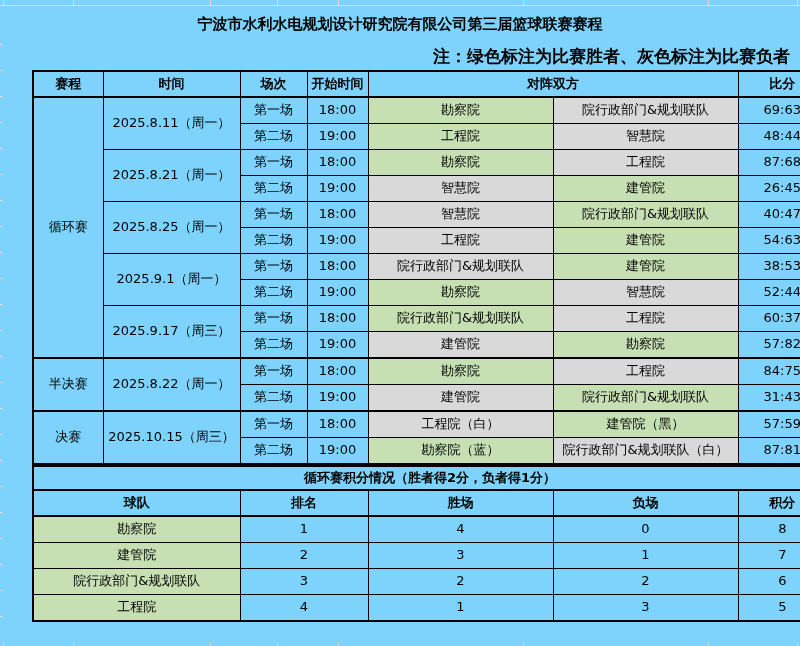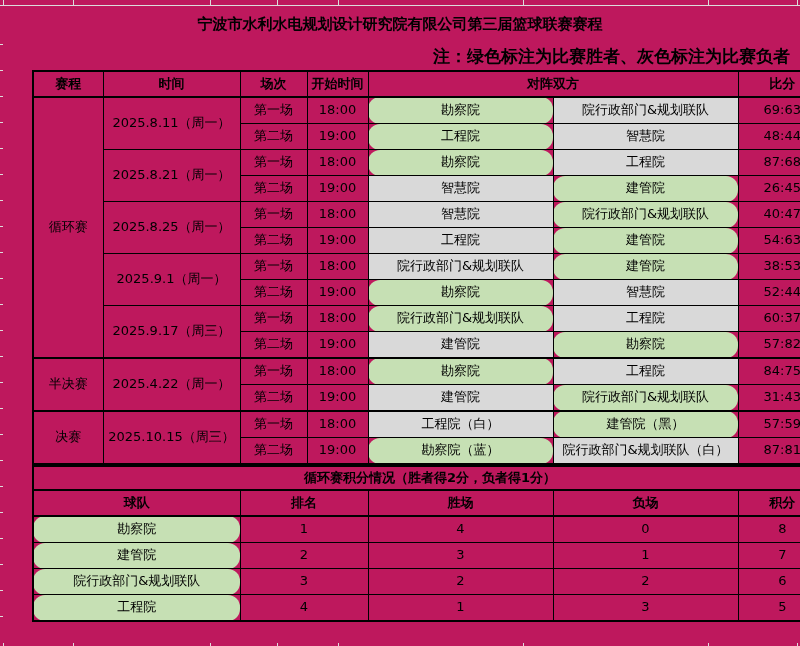--- a/index.html
+++ b/index.html
@@ -1,20 +1,20 @@
 <!DOCTYPE html>
 <html><head>
 <meta charset="utf-8">
 <style>
   html,body { margin:0; padding:0; }
   body {
     width:800px; height:646px; background:#ffffff;
     font-family:"DejaVu Sans", sans-serif; color:#000;
   }
-  .canvas { position:relative; width:800px; height:646px; overflow:hidden; background:#be185d; }
+  .canvas { position:relative; width:800px; height:646px; overflow:hidden; background:#7dd3fc; }
 
   
   .hline-top { position:absolute; left:0; top:5px; width:800px; height:1px; background:#dcdcdc; }
   .ticks div { position:absolute; width:1px; background:#dcdcdc; }
   .ticks-top div { top:0; height:5px; }
   .ticks-bottom div { top:643px; height:3px; }
   .tk-a{left:3px}.tk-b{left:73px}.tk-c{left:210px}.tk-d{left:277px}
   .tk-e{left:338px}.tk-f{left:523px}.tk-g{left:708px}.tk-h{left:797px}
   .left-strip { position:absolute; left:0; top:44px; width:3px; height:598px;
     background:repeating-linear-gradient(to bottom,#dcdcdc 0 1px,transparent 1px 26px); }
@@ -32,21 +32,21 @@
   .main th, .main td, .standings th, .standings td {
     border:1px solid #000; font-size:13px; text-align:center; vertical-align:middle;
     padding:0 2px; height:25px; line-height:1.15; overflow:hidden; white-space:nowrap;
     font-weight:normal;
   }
   .main thead th { font-weight:bold; border-bottom:2px solid #000; height:24px; }
   tr.thick-top > td { border-top:2px solid #000; }
   .st-title td { font-weight:bold; height:22px; border-bottom:2px solid #000; }
   .st-head th { font-weight:bold; height:24px; border-bottom:2px solid #000; }
 
-  [data-status="win"], [data-status="advanced"] { background:#c6e0b4;border-radius:12px; }
+  [data-status="win"], [data-status="advanced"] { background:#c6e0b4; }
   [data-status="loss"], [data-status="eliminated"] { background:#d9d9d9; }
 </style>
 </head>
 <body>
 
 <div class="canvas">
 
   <div class="hline-top"></div>
   <div class="ticks ticks-top">
     <div class="tk-a"></div>
@@ -167,21 +167,21 @@
         </tr>
         <tr>
           <td>第二场</td>
           <td>19:00</td>
           <td data-status="loss">建管院</td>
           <td data-status="win">勘察院</td>
           <td>57:82</td>
         </tr>
         <tr class="thick-top">
           <td rowspan="2">半决赛</td>
-          <td rowspan="2">2025.4.22（周一）</td>
+          <td rowspan="2">2025.8.22（周一）</td>
           <td>第一场</td>
           <td>18:00</td>
           <td data-status="win">勘察院</td>
           <td data-status="loss">工程院</td>
           <td>84:75</td>
         </tr>
         <tr>
           <td>第二场</td>
           <td>19:00</td>
           <td data-status="loss">建管院</td>

